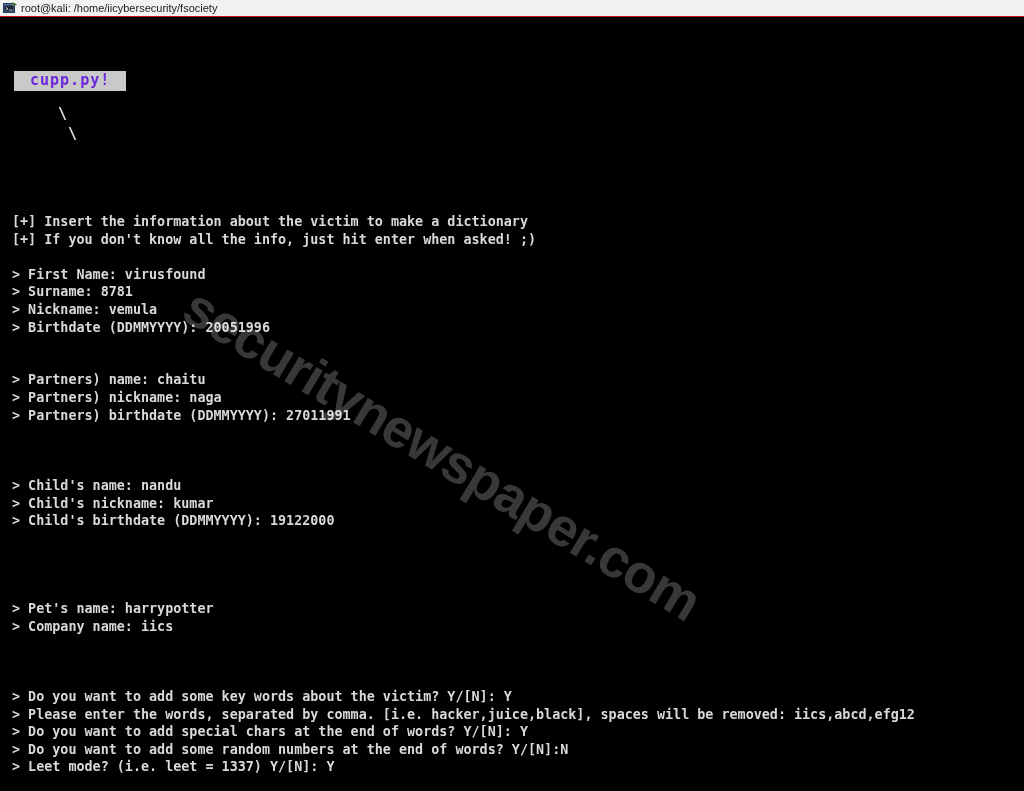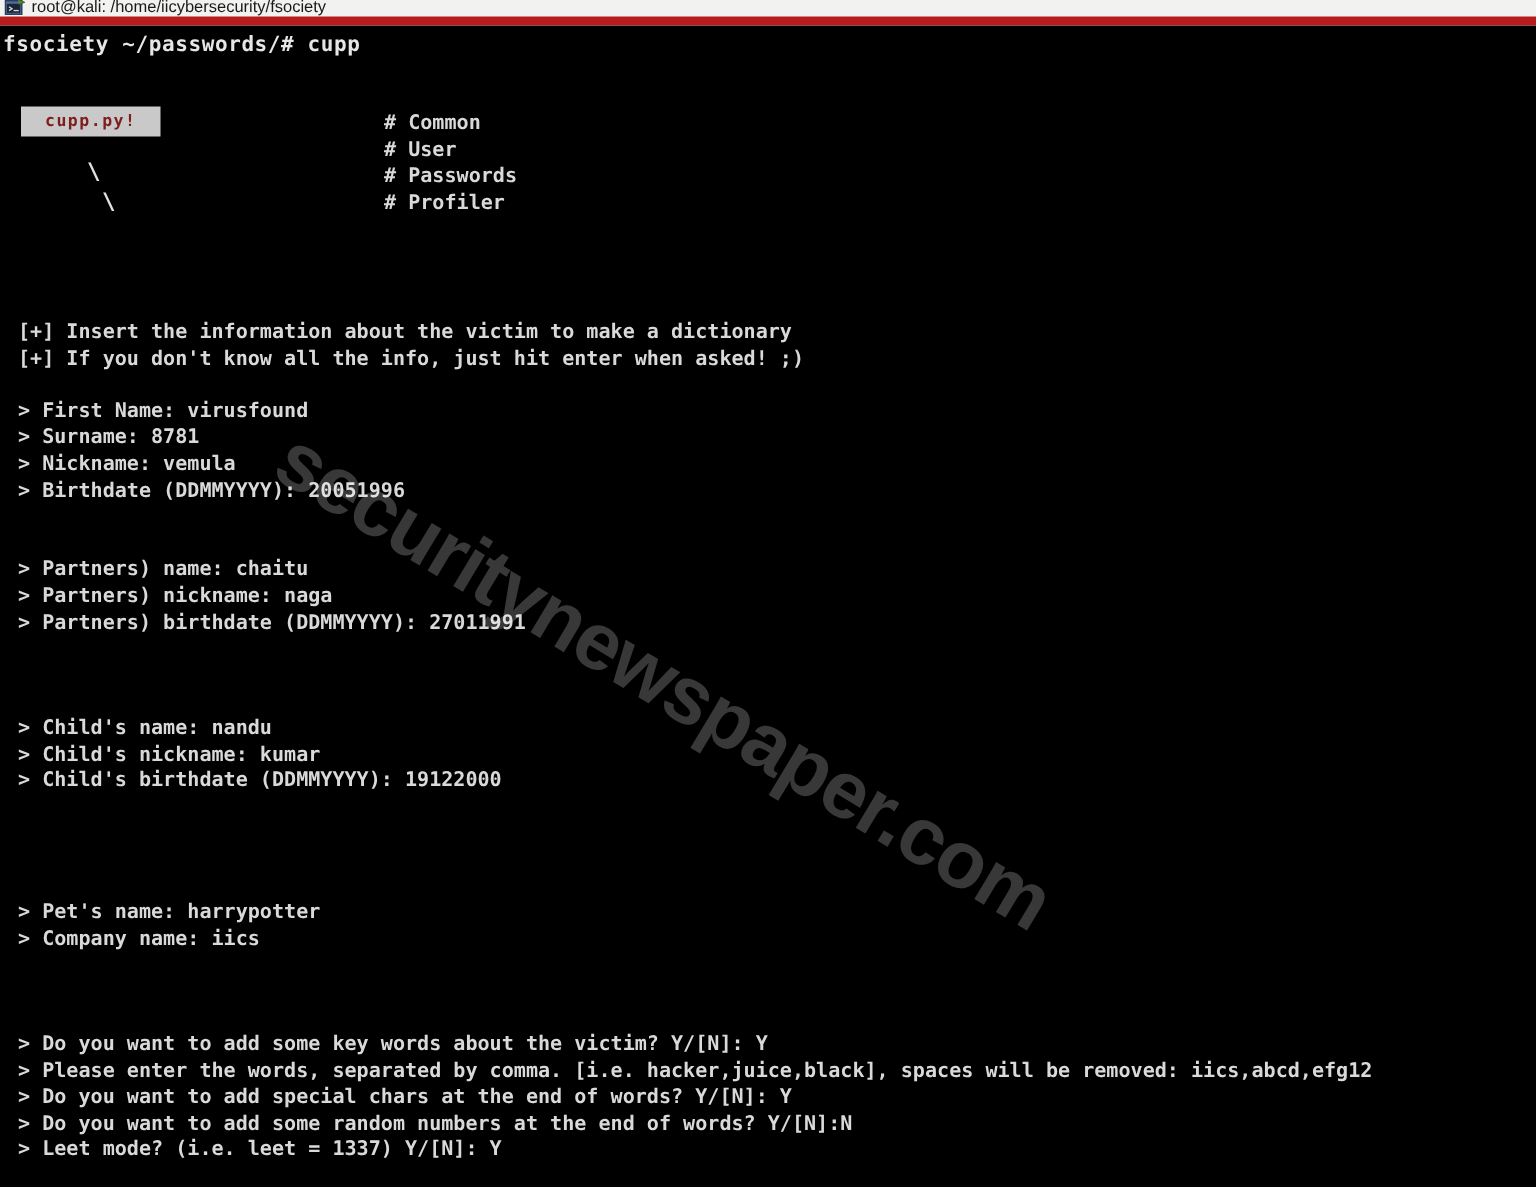--- a/index.html
+++ b/index.html
@@ -23,21 +23,21 @@
     overflow: hidden;
   }
 
   
   #titlebar {
     position: absolute;
     left: 0; top: 0;
     width: 1024px;
     height: 17px;
     background: #f2f2f0;
-    border-bottom: 6px solid #b91c1c;
+    border-bottom: 1px solid #b91c1c;
     display: flex;
     align-items: center;
     padding-left: 3px;
     box-sizing: border-box;
   }
   #titlebar .tb-icon {
     width: 14px; height: 13px;
     margin-right: 4px;
     flex: 0 0 auto;
     display: block;
@@ -87,23 +87,23 @@
     height: 170px;
     z-index: 3;
   }
 
   
   #cupp-label {
     position: absolute;
     left: 14px;
     top: 27px;
     background: #c9c9c9;
-    color: #7f1d1d;
-    font-family: "DejaVu Sans Mono", monospace;
-    font-size: 11px;
+    color: #6d28d9;
+    font-family: "DejaVu Sans Mono", monospace;
+    font-size: 15px;
     font-weight: bold;
     letter-spacing: 1px;
     padding: 2px 16px 3px 16px;
     white-space: pre;
     line-height: 15px;
   }
 
   
   .slash {
     position: absolute;
@@ -213,35 +213,30 @@
       <path d="M3 5.5 L5 6.8 L3 8.1" stroke="#cfd8e6" stroke-width="0.9" fill="none"></path>
       <rect x="6" y="7.6" width="3.5" height="0.9" fill="#cfd8e6"></rect>
       <path d="M9 0.5 L13.5 2.5 L9.5 4" fill="#5d8a3a" stroke="#39571f" stroke-width="0.6"></path>
     </svg>
     <span class="tb-text">root@kali: /home/iicybersecurity/fsociety</span>
   </div>
 
   <div id="terminal">
 
     
-    <div id="prompt-line">fsociety ~/passwords/# cupp</div>
 
     
     <div id="banner">
 
       <div id="cupp-label">cupp.py!</div>
 
       <div class="slash" id="slash1">\</div>
       <div class="slash" id="slash2">\</div>
 
 
-      <div id="banner-right"><span># Common</span>
-<span># User</span>
-<span># Passwords</span>
-<span># Profiler</span></div>
 
 
     </div>
 
     
     <div id="output"><div class="tline"><span class="white">[+] Insert the information about the victim to make a dictionary</span></div><div class="tline"><span class="white">[+] If you don't know all the info, just hit enter when asked! ;)</span></div><div class="tline blank"><span class="white"> </span></div><div class="tline"><span class="white">&gt; First Name: virusfound</span></div><div class="tline"><span class="white">&gt; Surname: 8781</span></div><div class="tline"><span class="white">&gt; Nickname: vemula</span></div><div class="tline"><span class="white">&gt; Birthdate (DDMMYYYY): 20051996</span></div><div class="tline blank"><span class="white"> </span></div><div class="tline blank"><span class="white"> </span></div><div class="tline"><span class="white">&gt; Partners) name: chaitu</span></div><div class="tline"><span class="white">&gt; Partners) nickname: naga</span></div><div class="tline"><span class="white">&gt; Partners) birthdate (DDMMYYYY): 27011991</span></div><div class="tline blank"><span class="white"> </span></div><div class="tline blank"><span class="white"> </span></div><div class="tline blank"><span class="white"> </span></div><div class="tline"><span class="white">&gt; Child's name: nandu</span></div><div class="tline"><span class="white">&gt; Child's nickname: kumar</span></div><div class="tline"><span class="white">&gt; Child's birthdate (DDMMYYYY): 19122000</span></div><div class="tline blank"><span class="white"> </span></div><div class="tline blank"><span class="white"> </span></div><div class="tline blank"><span class="white"> </span></div><div class="tline blank"><span class="white"> </span></div><div class="tline"><span class="white">&gt; Pet's name: harrypotter</span></div><div class="tline"><span class="white">&gt; Company name: iics</span></div><div class="tline blank"><span class="white"> </span></div><div class="tline blank"><span class="white"> </span></div><div class="tline blank"><span class="white"> </span></div><div class="tline"><span class="white">&gt; Do you want to add some key words about the victim? Y/[N]: Y</span></div><div class="tline"><span class="white">&gt; Please enter the words, separated by comma. [i.e. hacker,juice,black], spaces will be removed: iics,abcd,efg12</span></div><div class="tline"><span class="white">&gt; Do you want to add special chars at the end of words? Y/[N]: Y</span></div><div class="tline"><span class="white">&gt; Do you want to add some random numbers at the end of words? Y/[N]:N</span></div><div class="tline"><span class="white">&gt; Leet mode? (i.e. leet = 1337) Y/[N]: Y</span></div><div class="tline blank"><span class="white"> </span></div></div>
 
   </div>
 
   <div id="watermark">securitynewspaper.com</div>

